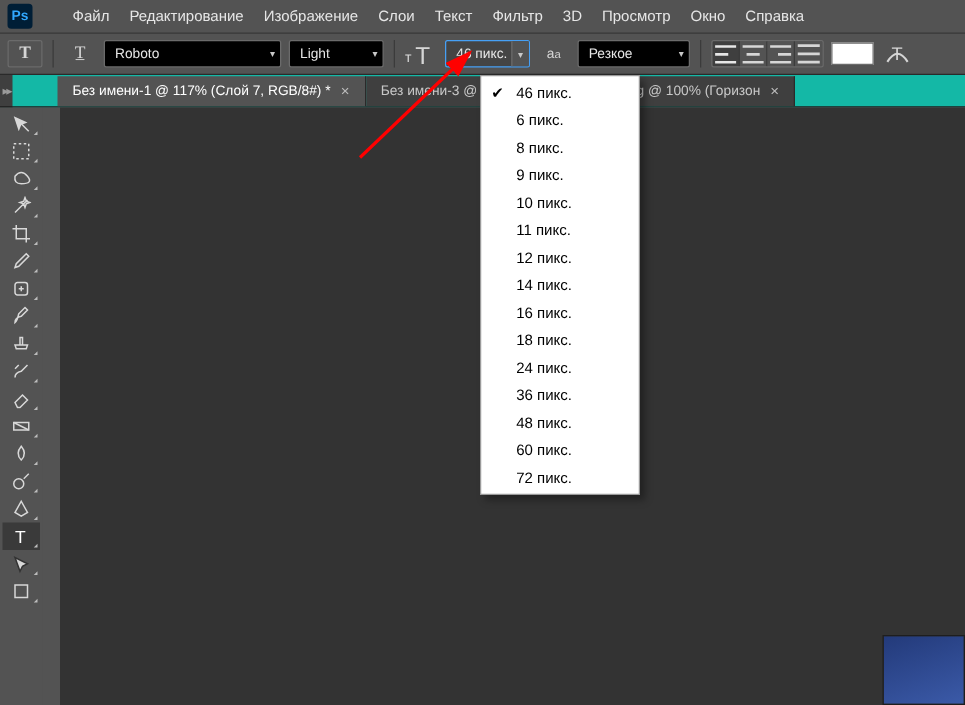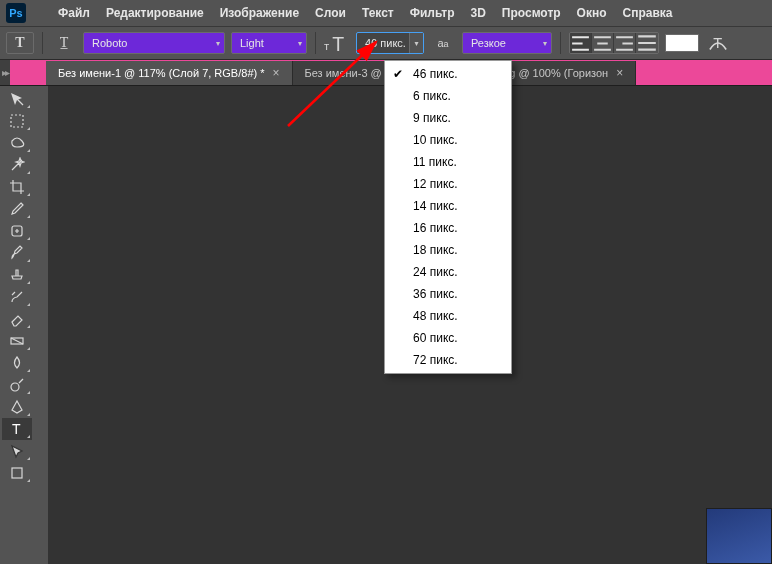--- a/index.html
+++ b/index.html
@@ -1,42 +1,42 @@
 <!DOCTYPE html>
 <html><head>
 <meta charset="utf-8">
 <style>
   * { margin: 0; padding: 0; box-sizing: border-box; font-family: "Segoe UI", Tahoma, sans-serif; }
   body { background: #535353; width: 772px; height: 564px; overflow: hidden; position: relative; }
 
   
   .menubar { height: 26px; background: #535353; display: flex; align-items: center; padding-left: 6px; gap: 0; color: #e6e6e6; font-size: 12px; }
   .ps-logo { width: 20px; height: 20px; background: #001e36; border-radius: 3px; display: flex; align-items: center; justify-content: center; color: #31a8ff; font-weight: 700; font-size: 11px; margin-right: 24px; }
-  .menubar .mitem { padding: 4px 8px; cursor: default; font-weight: bold; }
+  .menubar .mitem { padding: 4px 8px; cursor: default; }
 
   
   .optionbar { height: 34px; background: #535353; border-top: 1px solid #383838; border-bottom: 1px solid #2a2a2a; display: flex; align-items: center; padding-left: 6px; gap: 6px; color: #d8d8d8; font-size: 11px; }
   .opt-icon { width: 26px; height: 26px; display: flex; align-items: center; justify-content: center; color: #d6d6d6; }
   .opt-icon.boxed { border: 1px solid #6b6b6b; border-radius: 2px; background:#535353; width:28px; height:22px;}
   .sep { width: 1px; height: 22px; background: #3b3b3b; margin: 0 2px; }
-  .dd { height: 22px; background: #6d28d9; border: 1px solid #6b6b6b; border-radius: 2px; display: flex; align-items: center; padding: 0 16px 0 8px; position: relative; color: #e6e6e6; }
+  .dd { height: 22px; background: #000000; border: 1px solid #6b6b6b; border-radius: 2px; display: flex; align-items: center; padding: 0 16px 0 8px; position: relative; color: #e6e6e6; }
   .dd .caret { position: absolute; right: 4px; top: 50%; transform: translateY(-50%); font-size: 8px; color: #c8c8c8; }
   .dd.font { width: 142px; }
   .dd.weight { width: 76px; }
   .dd.size { width: 68px; border: 1px solid #46a0f5; background:#444; }
   .dd.size .caret-box { position:absolute; right:0; top:0; bottom:0; width:14px; border-left:1px solid #6b6b6b; display:flex; align-items:center; justify-content:center; background:#535353;}
   .dd.aa { width: 90px; align-items: center; }
   .align-group { display: flex; border: 1px solid #6b6b6b; border-radius:2px; overflow:hidden;}
   .align-btn { width: 22px; height: 20px; display:flex; align-items:center; justify-content:center; border-right:1px solid #3b3b3b; background:#535353;}
   .align-btn:last-child{border-right:none;}
   .align-btn.active{background:#3f3f3f;}
   .swatch { width: 34px; height: 18px; background: #fff; border:1px solid #6b6b6b; }
 
   
-  .tabstrip { height: 26px; background: #ec4899; display: flex; align-items: flex-end; padding-left: 46px; border-bottom: 1px solid #1e1e1e; font-size: 11px; color: #c8c8c8; }
+  .tabstrip { height: 26px; background: #14b8a6; display: flex; align-items: flex-end; padding-left: 46px; border-bottom: 1px solid #1e1e1e; font-size: 11px; color: #c8c8c8; }
   .doctab { height: 24px; padding: 0 12px; display:flex; align-items:center; gap:8px; border-right:1px solid #2a2a2a; background:#3f3f3f; max-width:260px; white-space:nowrap; }
   .doctab.active { background: #535353; color:#fff;}
   .doctab .x { font-size: 12px; color:#bdbdbd; }
 
   
   .leftmini { position:absolute; left:0; top:60px; width:10px; height:26px; background:#3f3f3f; border-bottom:1px solid #1e1e1e; display:flex; align-items:center; justify-content:center;}
   .leftmini .dots{color:#9a9a9a; font-size:10px; letter-spacing:-2px;}
 
   
   .toolbar { position: absolute; left: 0; top: 86px; width: 34px; background: #535353; display: flex; flex-direction: column; padding-top: 2px; }
@@ -281,20 +281,21 @@
   </div>
 
 <div class="canvaswrap">
   <div class="inner"></div>
   <div class="thumb"></div>
 </div>
 
 <div class="sizemenu" id="sizemenu">
     <div class="row sel">46 пикс.</div>
     <div class="row">6 пикс.</div>
+    <div class="row">8 пикс.</div>
     <div class="row">9 пикс.</div>
     <div class="row">10 пикс.</div>
     <div class="row">11 пикс.</div>
     <div class="row">12 пикс.</div>
     <div class="row">14 пикс.</div>
     <div class="row">16 пикс.</div>
     <div class="row">18 пикс.</div>
     <div class="row">24 пикс.</div>
     <div class="row">36 пикс.</div>
     <div class="row">48 пикс.</div>

